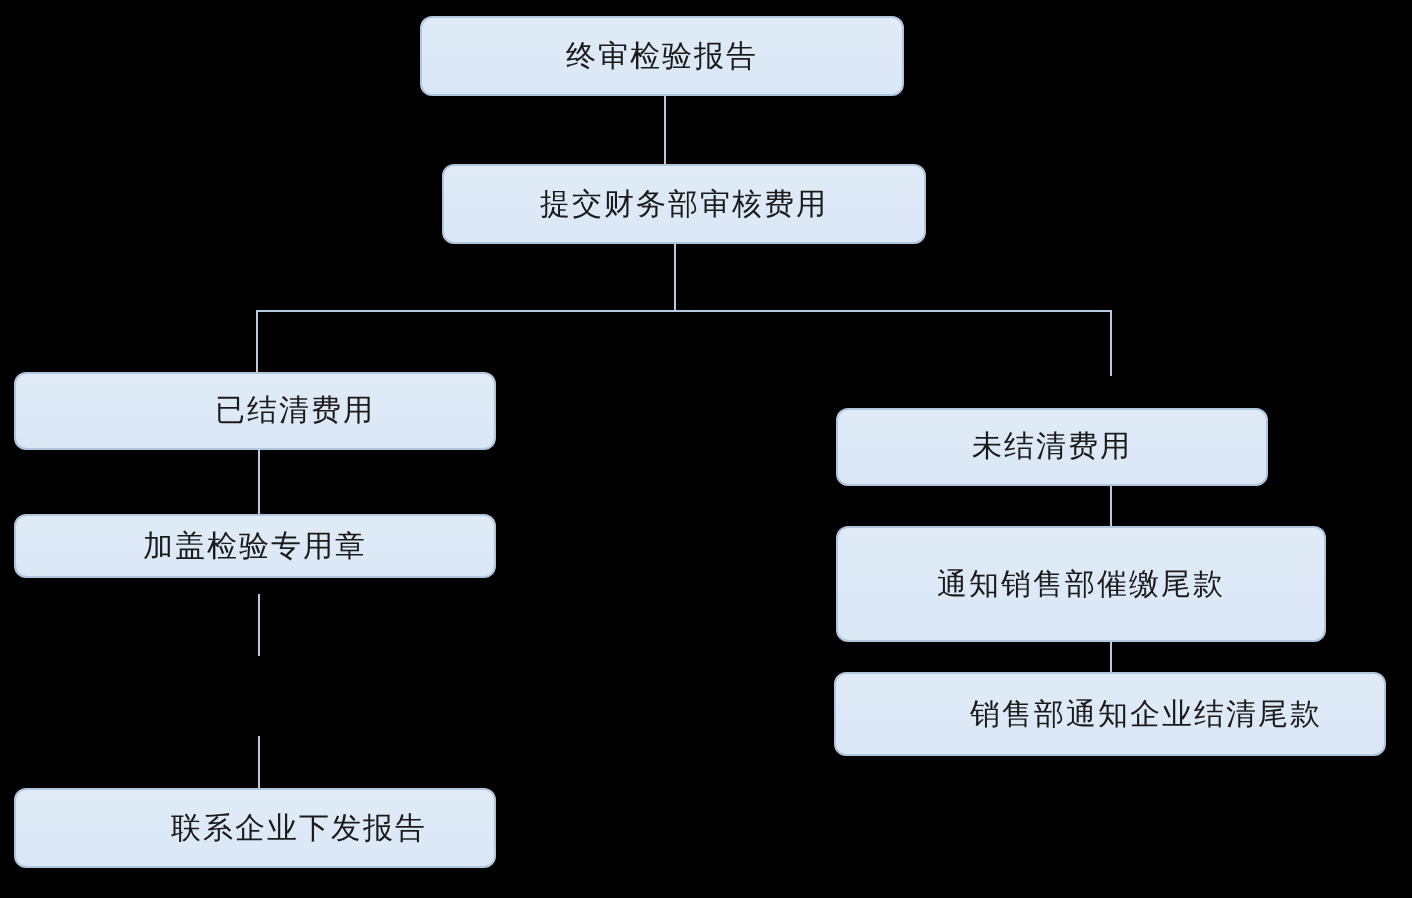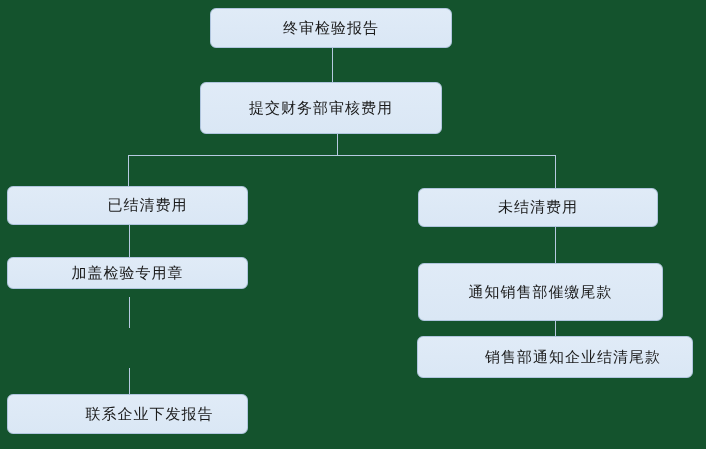--- a/index.html
+++ b/index.html
@@ -4,21 +4,21 @@
 <style>
   html, body {
     margin: 0;
     padding: 0;
     background: #ffffff;
   }
   .canvas {
     position: relative;
     width: 706px;
     height: 449px;
-    background: #14532d;
+    background: #000000;
     font-family: "Liberation Sans", "DejaVu Sans", sans-serif;
     overflow: hidden;
     text-decoration: underline;
   }
   .connectors {
     position: absolute;
     left: 0;
     top: 0;
     width: 706px;
     height: 449px;
@@ -33,26 +33,26 @@
     display: flex;
     align-items: center;
     justify-content: center;
     font-size: 15px;
     color: #1a1a1a;
     letter-spacing: 1px;
     white-space: nowrap;
   }
   
   .n-final-report          { left: 210px; top: 8px;   width: 242px; height: 40px; }
-  .n-submit-finance        { left: 200px; top: 82px;  width: 242px; height: 52px; }
+  .n-submit-finance        { left: 221px; top: 82px;  width: 242px; height: 40px; }
   .n-settled               { left: 7px;   top: 186px; width: 241px; height: 39px; padding-left: 40px; }
   .n-stamp                 { left: 7px;   top: 257px; width: 241px; height: 32px; text-align: right; }
   .n-transfer-sales        { left: 7px;   top: 328px; width: 241px; height: 40px; }
   .n-contact-issue         { left: 7px;   top: 394px; width: 241px; height: 40px; padding-left: 44px; }
-  .n-unsettled             { left: 418px; top: 188px; width: 240px; height: 39px; }
+  .n-unsettled             { left: 418px; top: 204px; width: 216px; height: 39px; }
   .n-notify-sales          { left: 418px; top: 263px; width: 245px; height: 58px; }
   .n-sales-notify          { left: 417px; top: 336px; width: 276px; height: 42px; padding-left: 36px; }
 </style>
 </head>
 <body>
 
 <div class="canvas">
 
   <svg class="connectors" width="706" height="449" viewBox="0 0 706 449">
 

